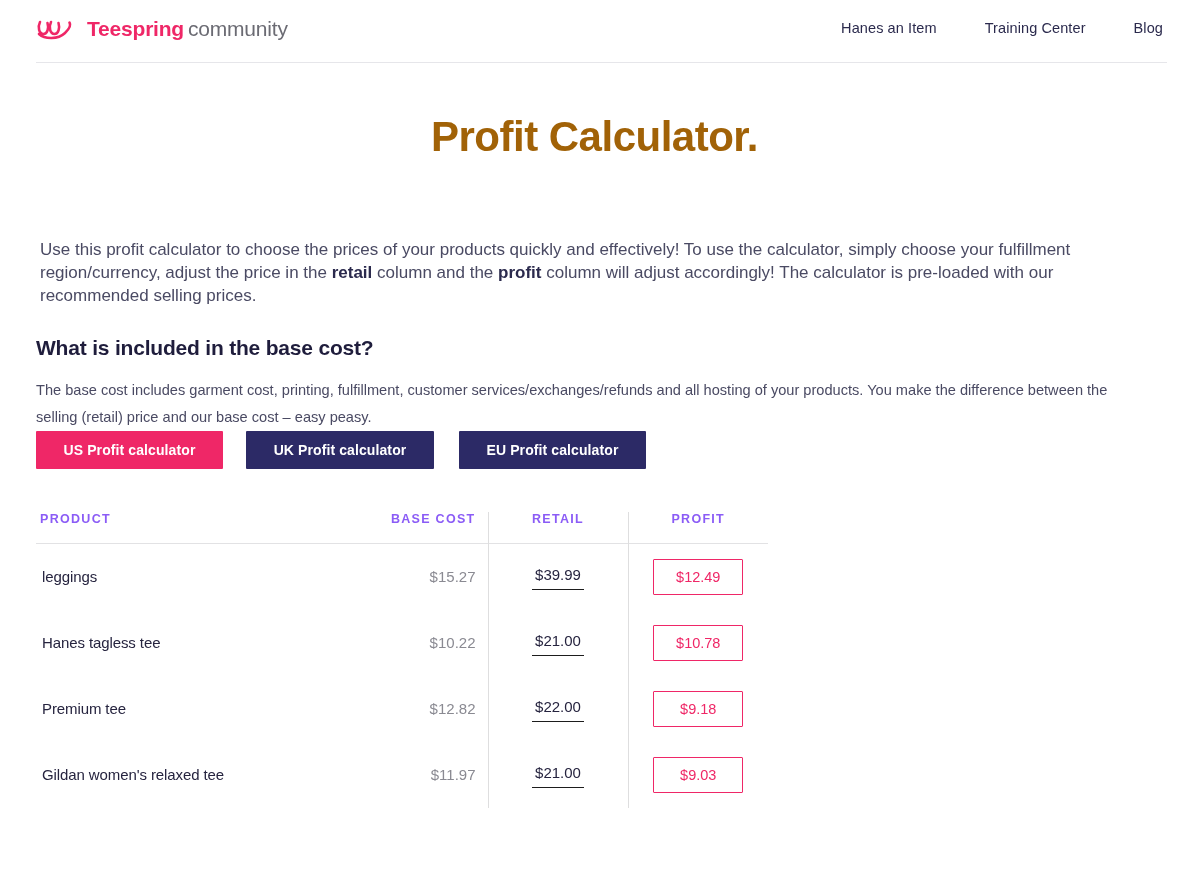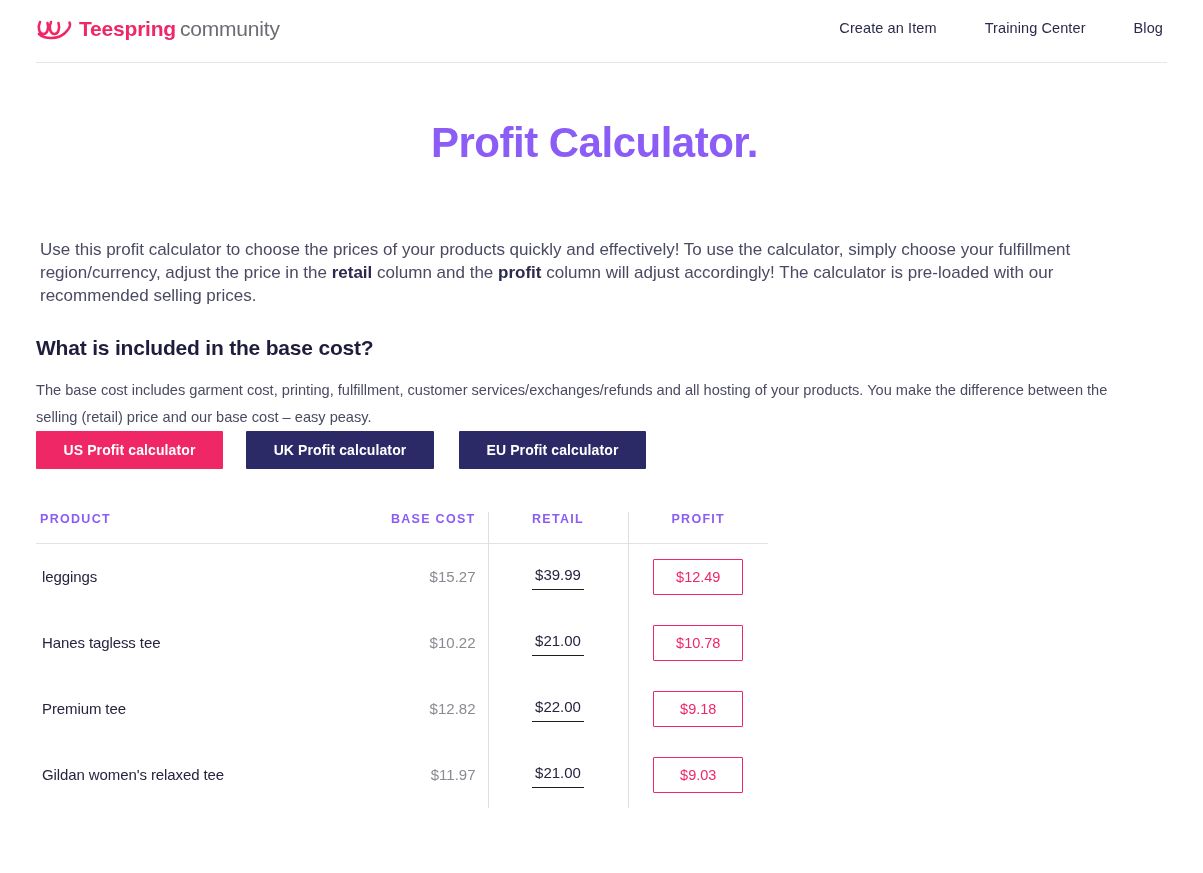--- a/index.html
+++ b/index.html
@@ -13,21 +13,21 @@
   }
   .page { position: relative; width: 1203px; height: 873px; background:#fff; }
 
   
   .site-header {
     position: absolute; top: 0; left: 0; width: 1203px; height: 62px;
     display: flex; align-items: center;
   }
   .brand {
     position: absolute; left: 36px; top: 17px;
-    display: flex; align-items: center; gap: 1px;
+    display: flex; align-items: center; gap: 9px;
     text-decoration: none;
   }
   .brand-mark { display:block; width: 42px; height: 22px; }
   .brand-text {
     font-size: 21px; letter-spacing: -0.2px;
     white-space: nowrap;
   }
   .brand-name { color: #ef2767; font-weight: 700; }
   .brand-sub  { color: #6b6b73; font-weight: 400; margin-left: 4px; }
 
@@ -39,23 +39,23 @@
     color: #2b2a4d; font-size: 14.5px; text-decoration: none;
     letter-spacing: 0.1px; white-space: nowrap;
   }
   .header-rule {
     position: absolute; left: 36px; top: 62px;
     width: 1131px; height: 1px; background: #e6e6ea;
   }
 
   
   .page-title {
-    position: absolute; left: 0; top: 119px; width: 1189px;
+    position: absolute; left: 0; top: 113px; width: 1189px;
     text-align: center;
-    font-size: 42px; font-weight: 700; color: #8b5cf6;
+    font-size: 42px; font-weight: 700; color: #a16207;
     letter-spacing: -0.5px; margin: 0;
   }
 
   
   .content { position: absolute; left: 36px; top: 234px; width: 1110px; }
 
   .intro-p {
     margin: 4px; color: #4a4a63; font-size: 17px; line-height: 23px;
     max-width: 1102px;
   }
@@ -155,21 +155,21 @@
             <path d="M3 16 C9 21.5, 22 21.5, 29 15 C33 11.2, 35 7, 33.5 4.5"></path>
           </g>
         </svg>
       </span>
       <span class="brand-text">
         <span class="brand-name">Teespring</span><span class="brand-sub">community</span>
       </span>
     </a>
 
     <nav class="main-nav">
-      <a class="nav-link" href="#">Create an Item</a>
+      <a class="nav-link" href="#">Hanes an Item</a>
       <a class="nav-link" href="#">Training Center</a>
       <a class="nav-link" href="#">Blog</a>
     </nav>
   </div>
   <div class="header-rule"></div>
 
   <h1 class="page-title">Profit Calculator.</h1>
 
   <div class="content">
     <p class="intro-p"><span>Use this profit calculator to choose the prices of your products quickly and effectively! To use the calculator, simply choose your fulfillment region/currency, adjust the price in the </span><b>retail</b><span> column and the </span><b>profit</b><span> column will adjust accordingly! The calculator is pre-loaded with our recommended selling prices.</span></p>

